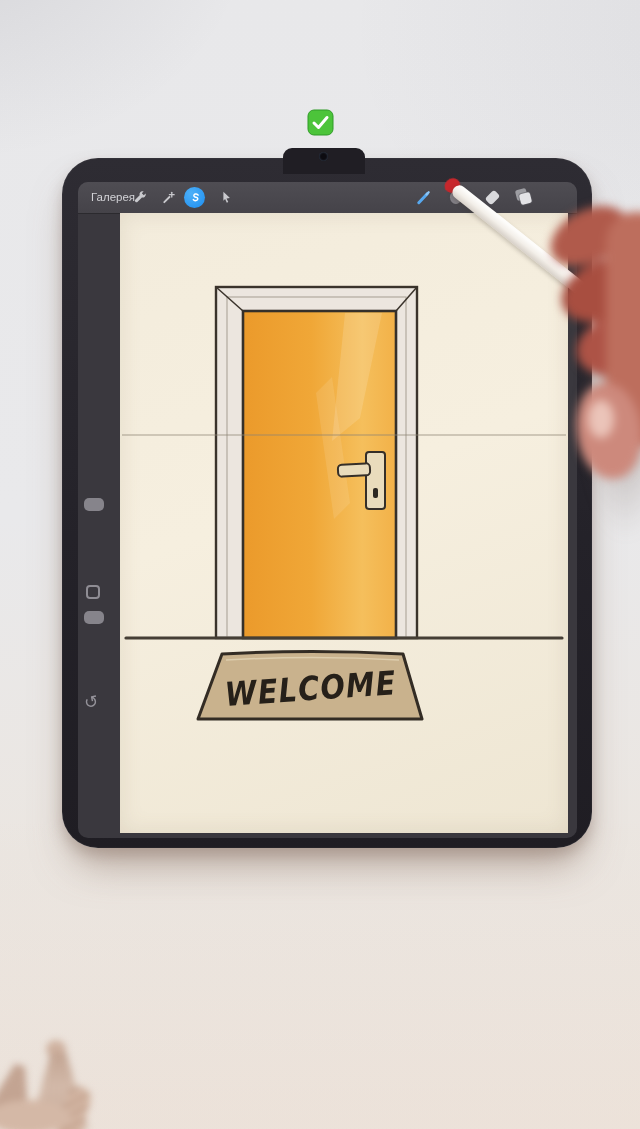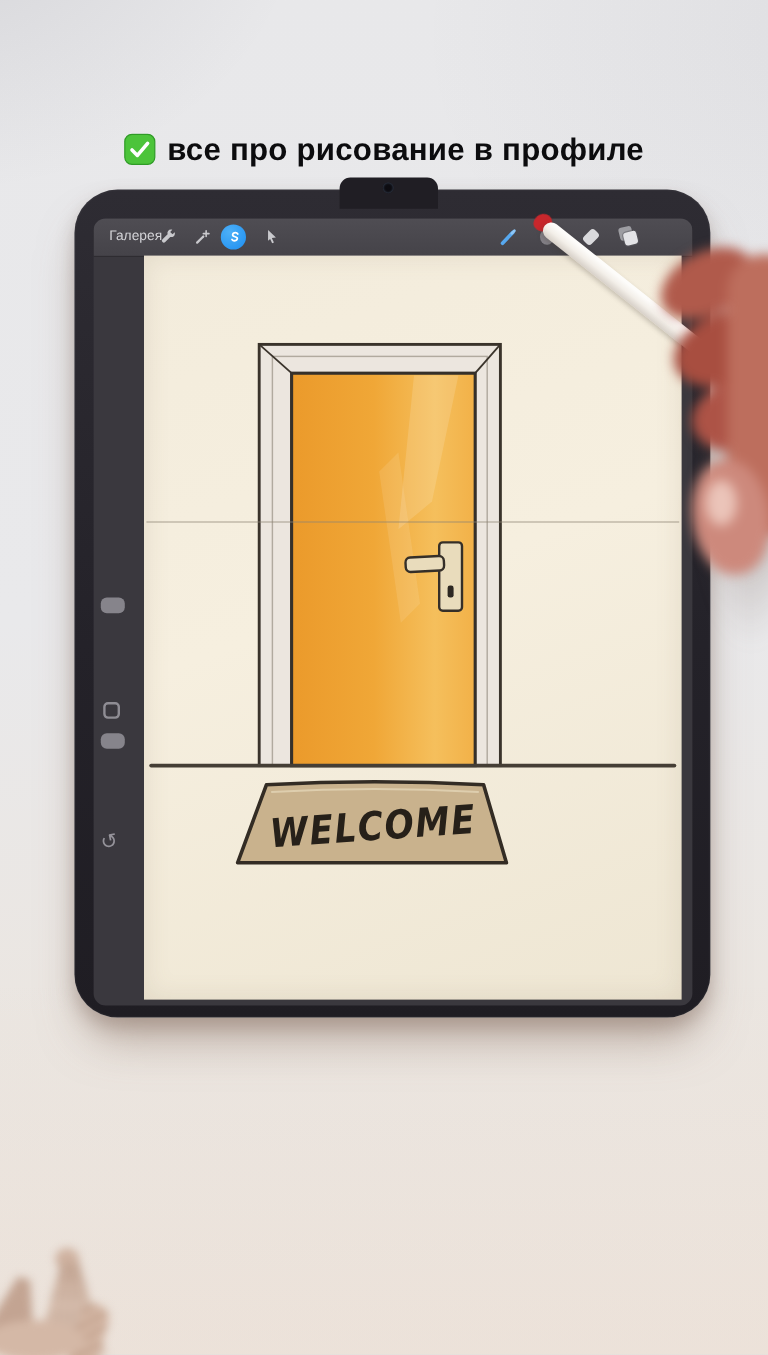--- a/index.html
+++ b/index.html
@@ -93,21 +93,20 @@
 
 <div class="stage">
 
   <div class="caption">
     <span class="check-emoji">
       <svg viewBox="0 0 27 27" width="27" height="27">
         <rect x="1" y="1" width="25" height="25" rx="6" fill="#4cc43a" stroke="#2f9b26" stroke-width="1"></rect>
         <polyline points="7,14 11.5,18.5 20,8.5" fill="none" stroke="#ffffff" stroke-width="3" stroke-linecap="round" stroke-linejoin="round"></polyline>
       </svg>
     </span>
-    <span class="caption-text">все про рисование в профиле</span>
   </div>
 
   <div class="ipad">
     <div class="camera-bump">
       <span class="camera-lens"></span>
     </div>
 
     <div class="screen">
 
       <div class="toolbar">

